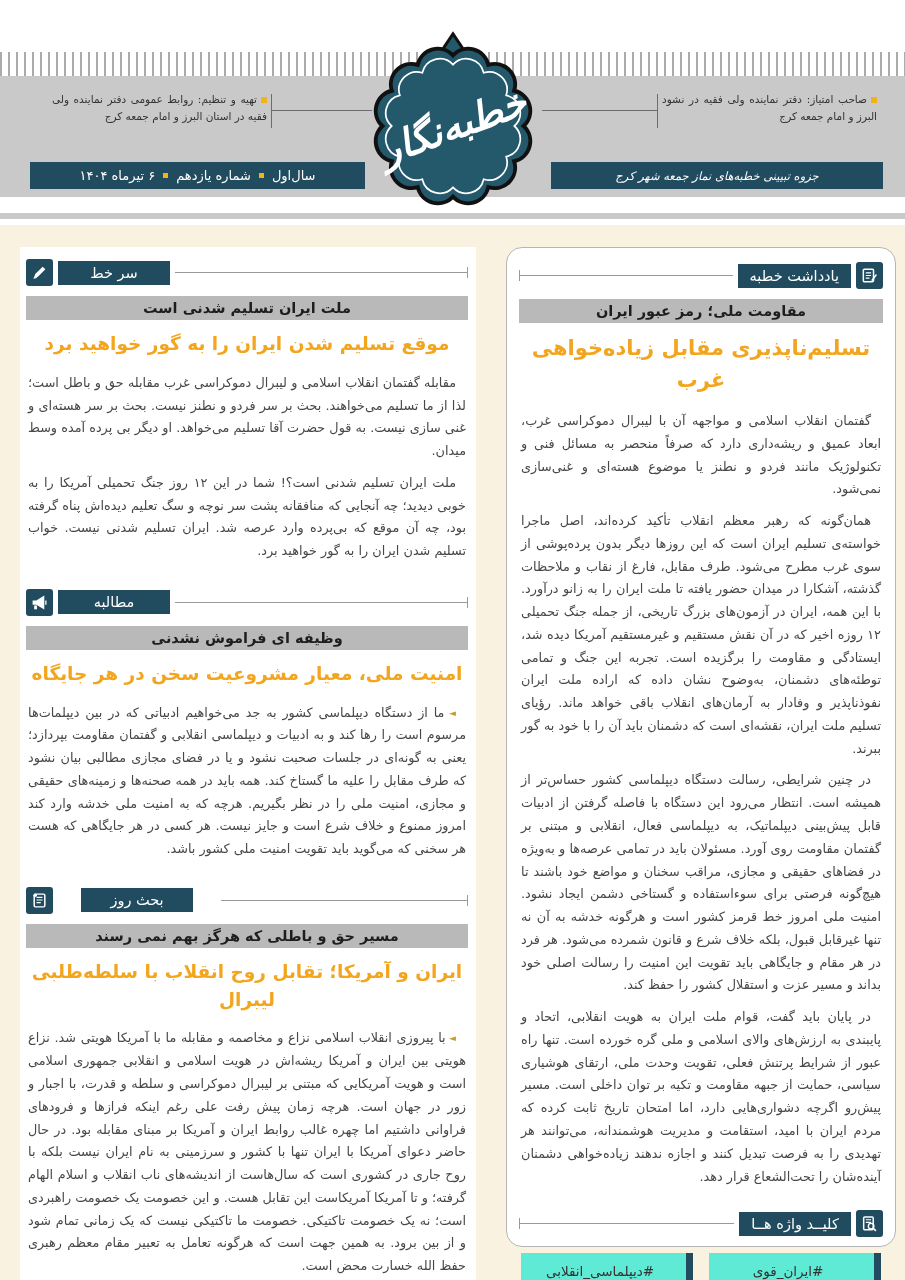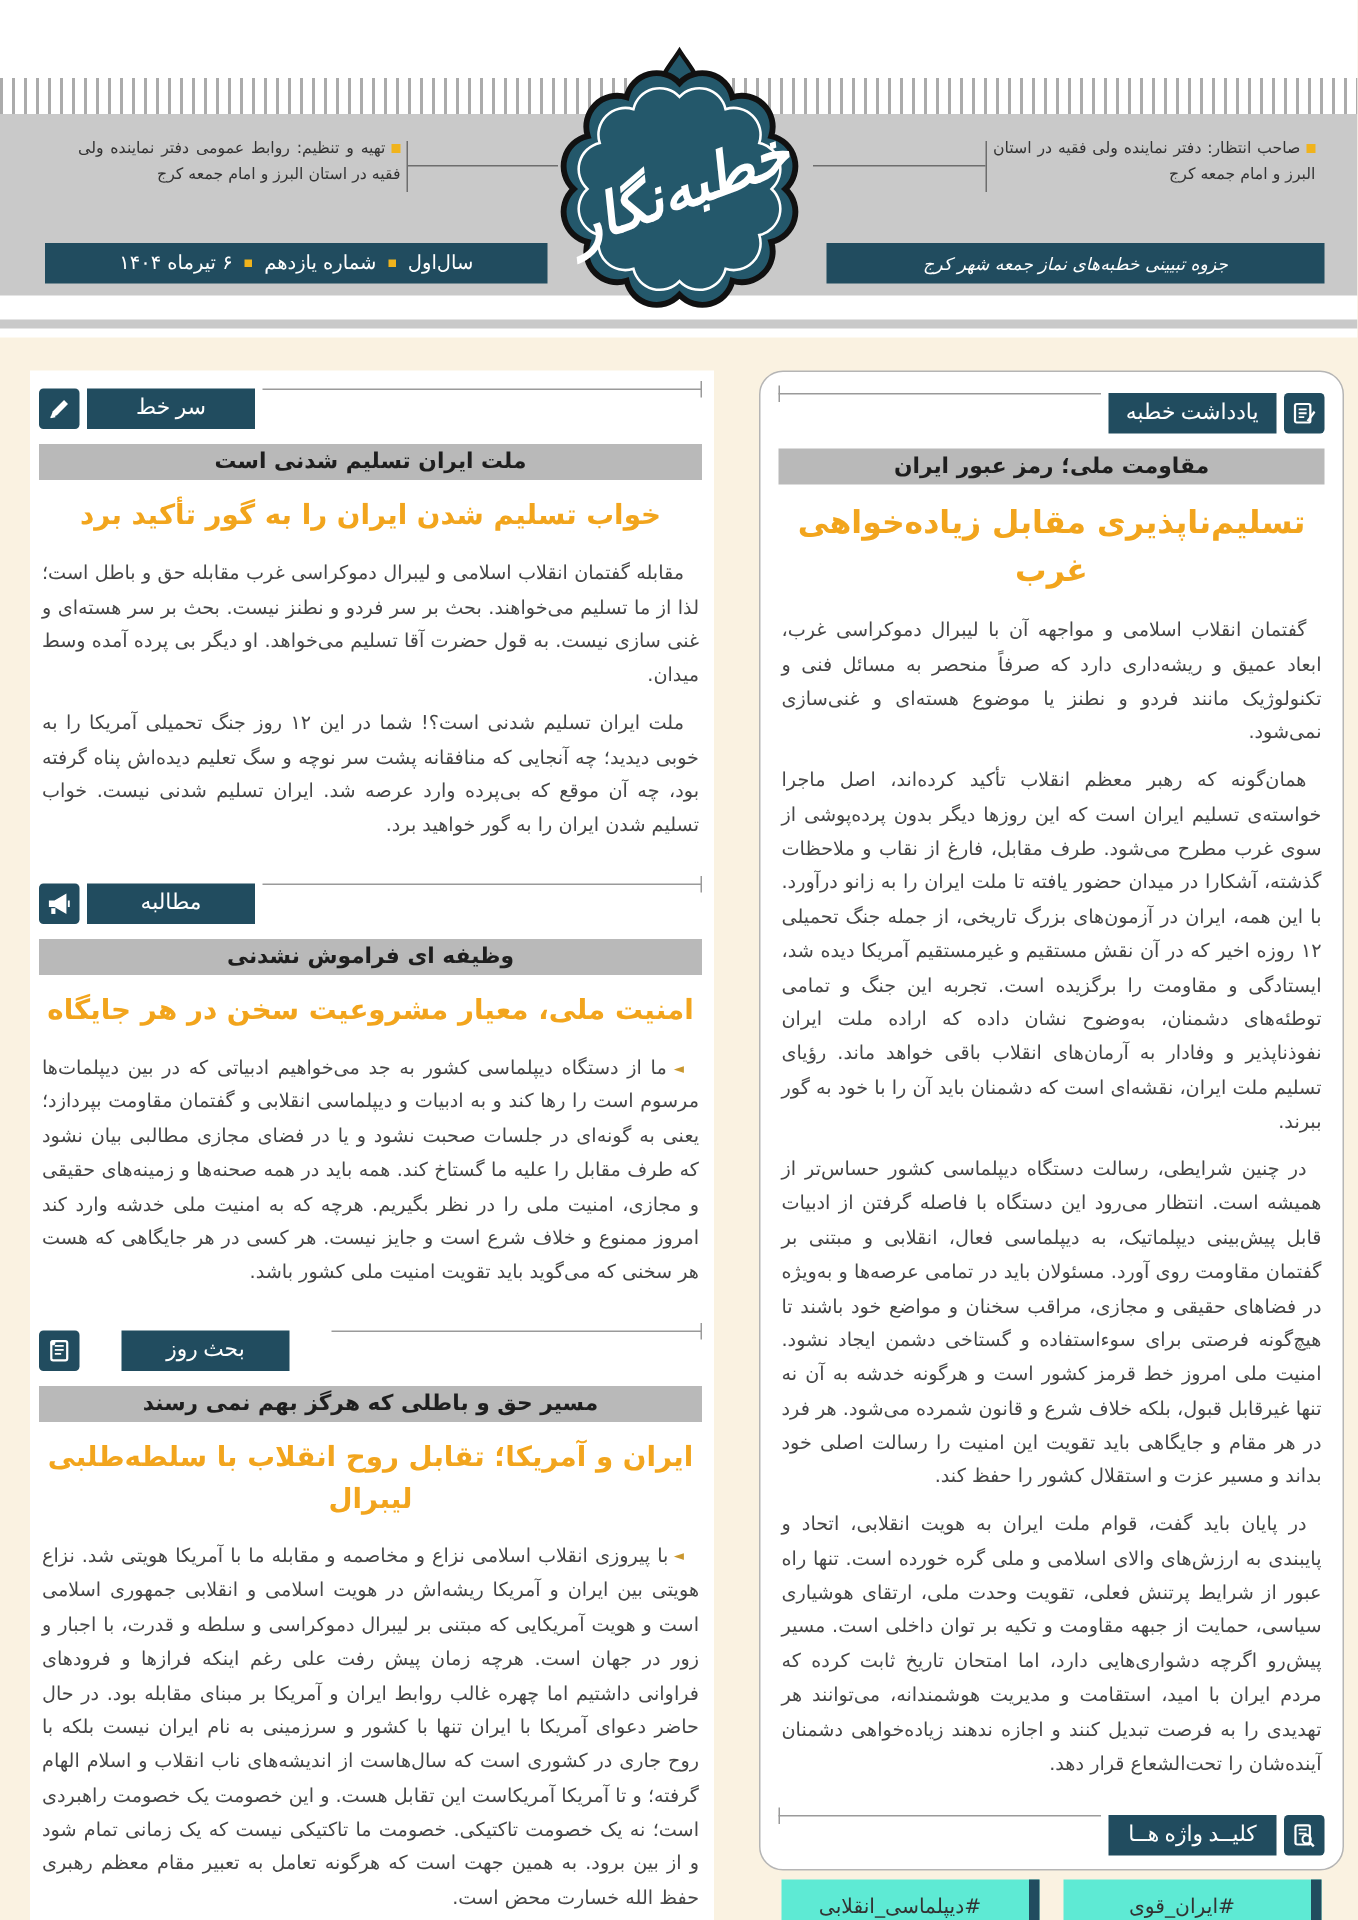--- a/index.html
+++ b/index.html
@@ -59,21 +59,21 @@
   }
   .col { direction:rtl; }
   .col-left  { width:456px; background:#fff; padding:4px 8px 20px 6px; }
   .col-right {
     width:390px; background:#fff;
     border:1px solid #b5b5b5; border-radius:16px;
     padding:6px 12px 18px 12px;
     height:1000px;
   }
   
-  .sec-head { display:flex; gap:5px; margin:8px 0 10px 0;font-family:Liberation Serif, serif; }
+  .sec-head { display:flex; align-items:center; gap:5px; margin:8px 0 10px 0; }
   .icon-box {
     width:27px; height:27px; background:#214c5f; border-radius:3px;
     display:flex; align-items:center; justify-content:center; flex:0 0 auto;
   }
   .tab {
     background:#214c5f; color:#fff; font-size:14.5px;
     min-width:112px; text-align:center; padding:4px 12px; flex:0 0 auto;
   }
   .rule { flex:1; height:1px; background:#9a9a9a; position:relative; }
   .sec-head.iconed-right { flex-direction:row; }            
@@ -117,21 +117,21 @@
   svg { display:block; }
 </style>
 </head>
 <body>
 
 <header class="masthead">
   <div class="topspace"></div>
   <div class="ticker"></div>
   <div class="grayband">
     <div class="credit credit-right">
-      <span class="sq"></span><span>صاحب انتظار: دفتر نماینده ولی فقیه در استان البرز و امام جمعه کرج</span>
+      <span class="sq"></span><span>صاحب امتیاز: دفتر نماینده ولی فقیه در نشود البرز و امام جمعه کرج</span>
     </div>
     <div class="credit credit-left">
       <span class="sq"></span><span>تهیه و تنظیم: روابط عمومی دفتر نماینده ولی فقیه در استان البرز و امام جمعه کرج</span>
     </div>
     <div class="decor-tick dt-right"></div>
     <div class="decor-line dl-right"></div>
     <div class="decor-tick dt-left"></div>
     <div class="decor-line dl-left"></div>
 
     <div class="bar bar-issue">
@@ -207,21 +207,21 @@
         <svg width="17" height="17" viewBox="0 0 16 16">
           <path d="M2.5,13.5 L4,9.5 L11,2.5 L13.5,5 L6.5,12 Z" fill="#fff"></path>
           <path d="M2.5,13.5 L5.5,12.8" stroke="#fff" stroke-width="1"></path>
         </svg>
       </span>
       <span class="tab">سر خط</span>
       <span class="rule"></span>
     </div>
     <article class="article">
       <div class="kicker">ملت ایران تسلیم شدنی است</div>
-      <h2 class="headline">خواب تسلیم شدن ایران را به گور تأکید برد</h2>
+      <h2 class="headline">موقع تسلیم شدن ایران را به گور خواهید برد</h2>
       <p>مقابله گفتمان انقلاب اسلامی و لیبرال دموکراسی غرب مقابله حق و باطل است؛ لذا از ما تسلیم می‌خواهند. بحث بر سر فردو و نطنز نیست. بحث بر سر هسته‌ای و غنی سازی نیست. به قول حضرت آقا تسلیم می‌خواهد. او دیگر بی پرده آمده وسط میدان.</p>
       <p>ملت ایران تسلیم شدنی است؟! شما در این ۱۲ روز جنگ تحمیلی آمریکا را به خوبی دیدید؛ چه آنجایی که منافقانه پشت سر نوچه و سگ تعلیم دیده‌اش پناه گرفته بود، چه آن موقع که بی‌پرده وارد عرصه شد. ایران تسلیم شدنی نیست. خواب تسلیم شدن ایران را به گور خواهید برد.</p>
     </article>
 
     <div class="sec-head iconed-left" style="margin-top:26px;">
       <span class="icon-box">
         <svg width="17" height="17" viewBox="0 0 16 16">
           <path d="M1.5,6 h3.5 l7.5,-4.5 v13 l-7.5,-4.5 h-3.5 z" fill="#fff"></path>
           <rect x="3" y="10.8" width="2.6" height="3.6" fill="#fff"></rect>
           <path d="M14 6 v4" stroke="#fff" stroke-width="1.2"></path>

